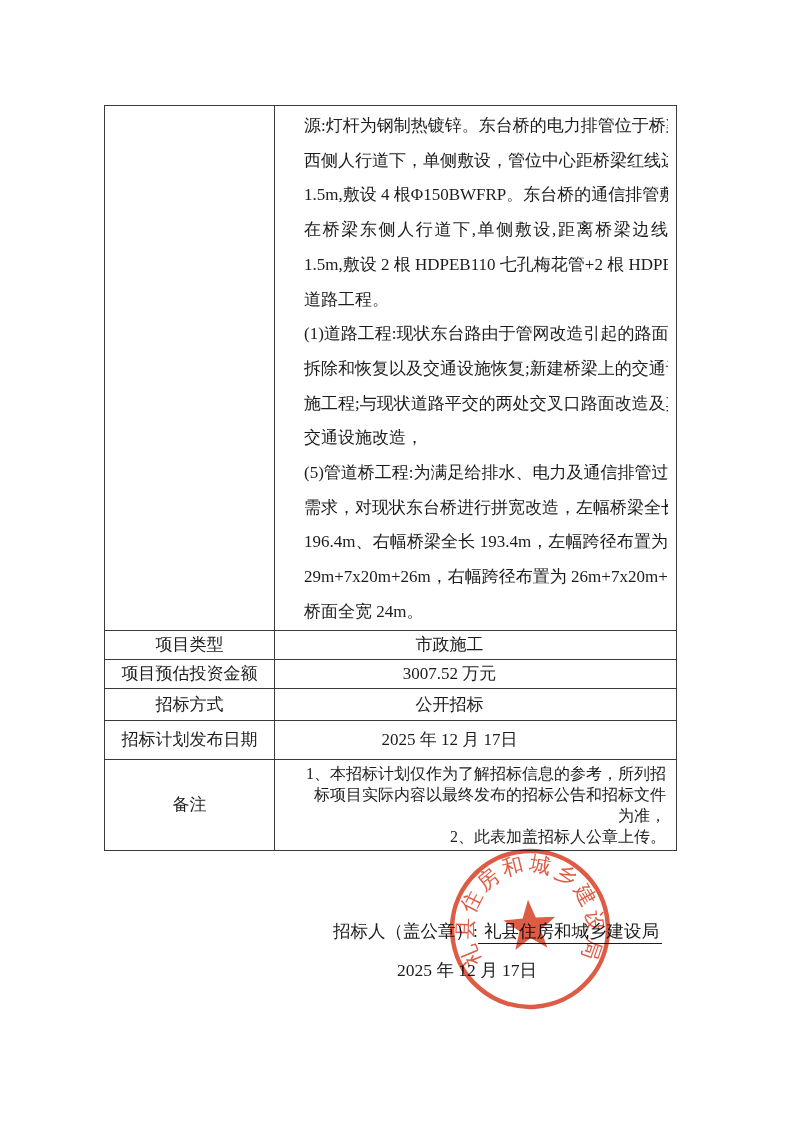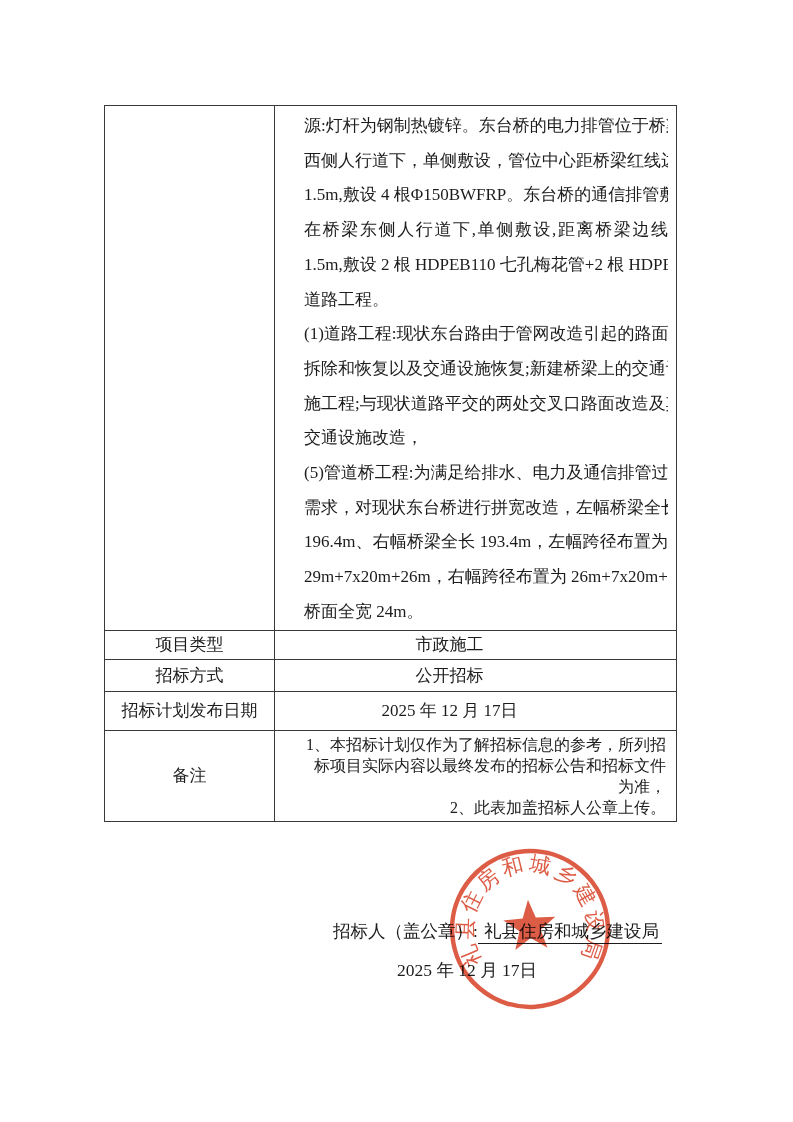--- a/index.html
+++ b/index.html
@@ -78,20 +78,24 @@
       <div class="dline">需求，对现状东台桥进行拼宽改造，左幅桥梁全长</div>
       <div class="dline">196.4m、右幅桥梁全长 193.4m，左幅跨径布置为</div>
       <div class="dline">29m+7x20m+26m，右幅跨径布置为 26m+7x20m+26m,</div>
       <div class="dline para-end">桥面全宽 24m。</div>
     </td>
   </tr>
   <tr class="r1">
     <td class="row-label">项目类型</td>
     <td class="row-value">市政施工</td>
   </tr>
+  <tr class="r2">
+    <td class="row-label">项目预估投资金额</td>
+    <td class="row-value">3007.52 万元</td>
+  </tr>
   <tr class="r4">
     <td class="row-label">招标方式</td>
     <td class="row-value">公开招标</td>
   </tr>
   <tr class="r6">
     <td class="row-label">招标计划发布日期</td>
     <td class="row-value">2025 年 12 月 17日</td>
   </tr>
   <tr class="r7">
     <td class="row-label">备注</td>

